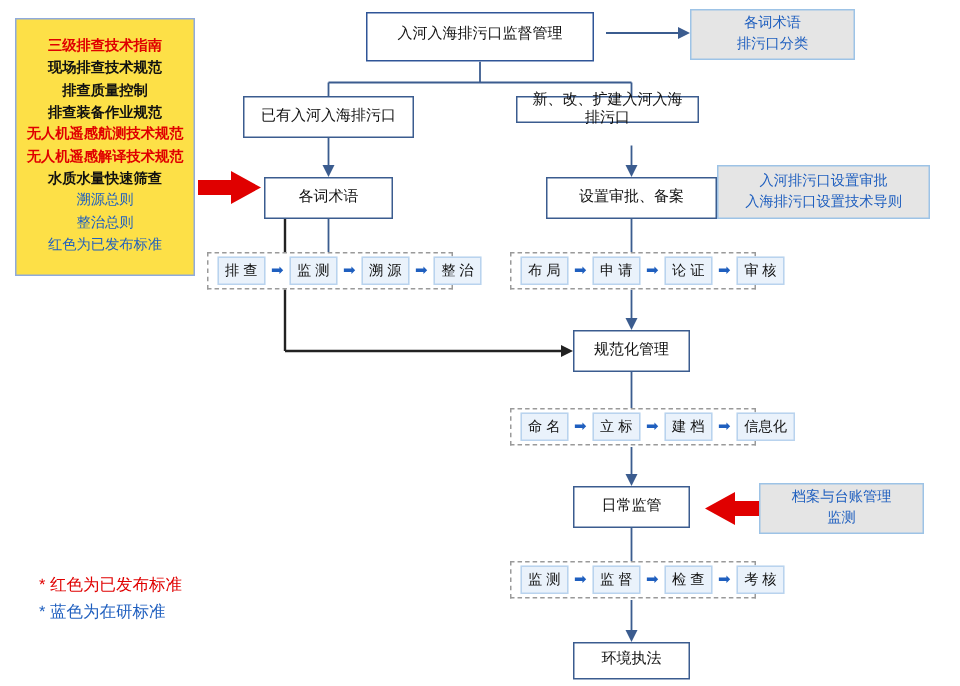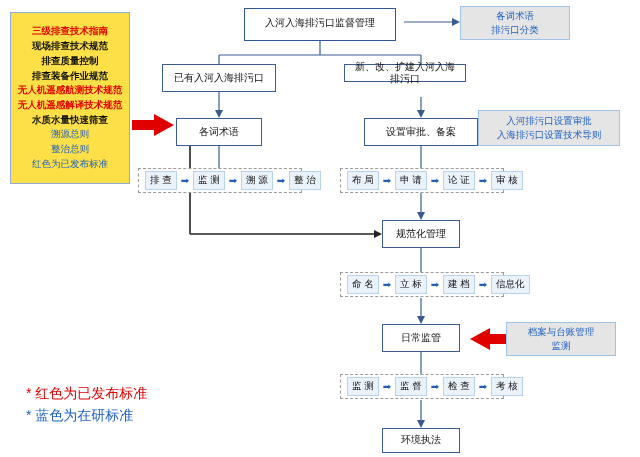--- a/index.html
+++ b/index.html
@@ -75,21 +75,21 @@
   }
   .chip{
     background:#eaf2fb;
     border:1px solid #b9d3ee;
     color:#111;
     font-size:9.5px;
     padding:2px 4px;
     white-space:nowrap;
   }
   .minus{color:#1f5fbf;font-size:10px;line-height:1;}
-  .legend{position:absolute;font-size:14px;line-height:1.6;}
+  .legend{position:absolute;font-size:11px;line-height:1.6;}
   .legend .red{color:#e00000;}
   .legend .blue{color:#1f5fbf;}
   .redarrow{position:absolute;}
 </style>
 </head>
 <body>
 
 <div class="canvas">
 
   <svg class="lines">

